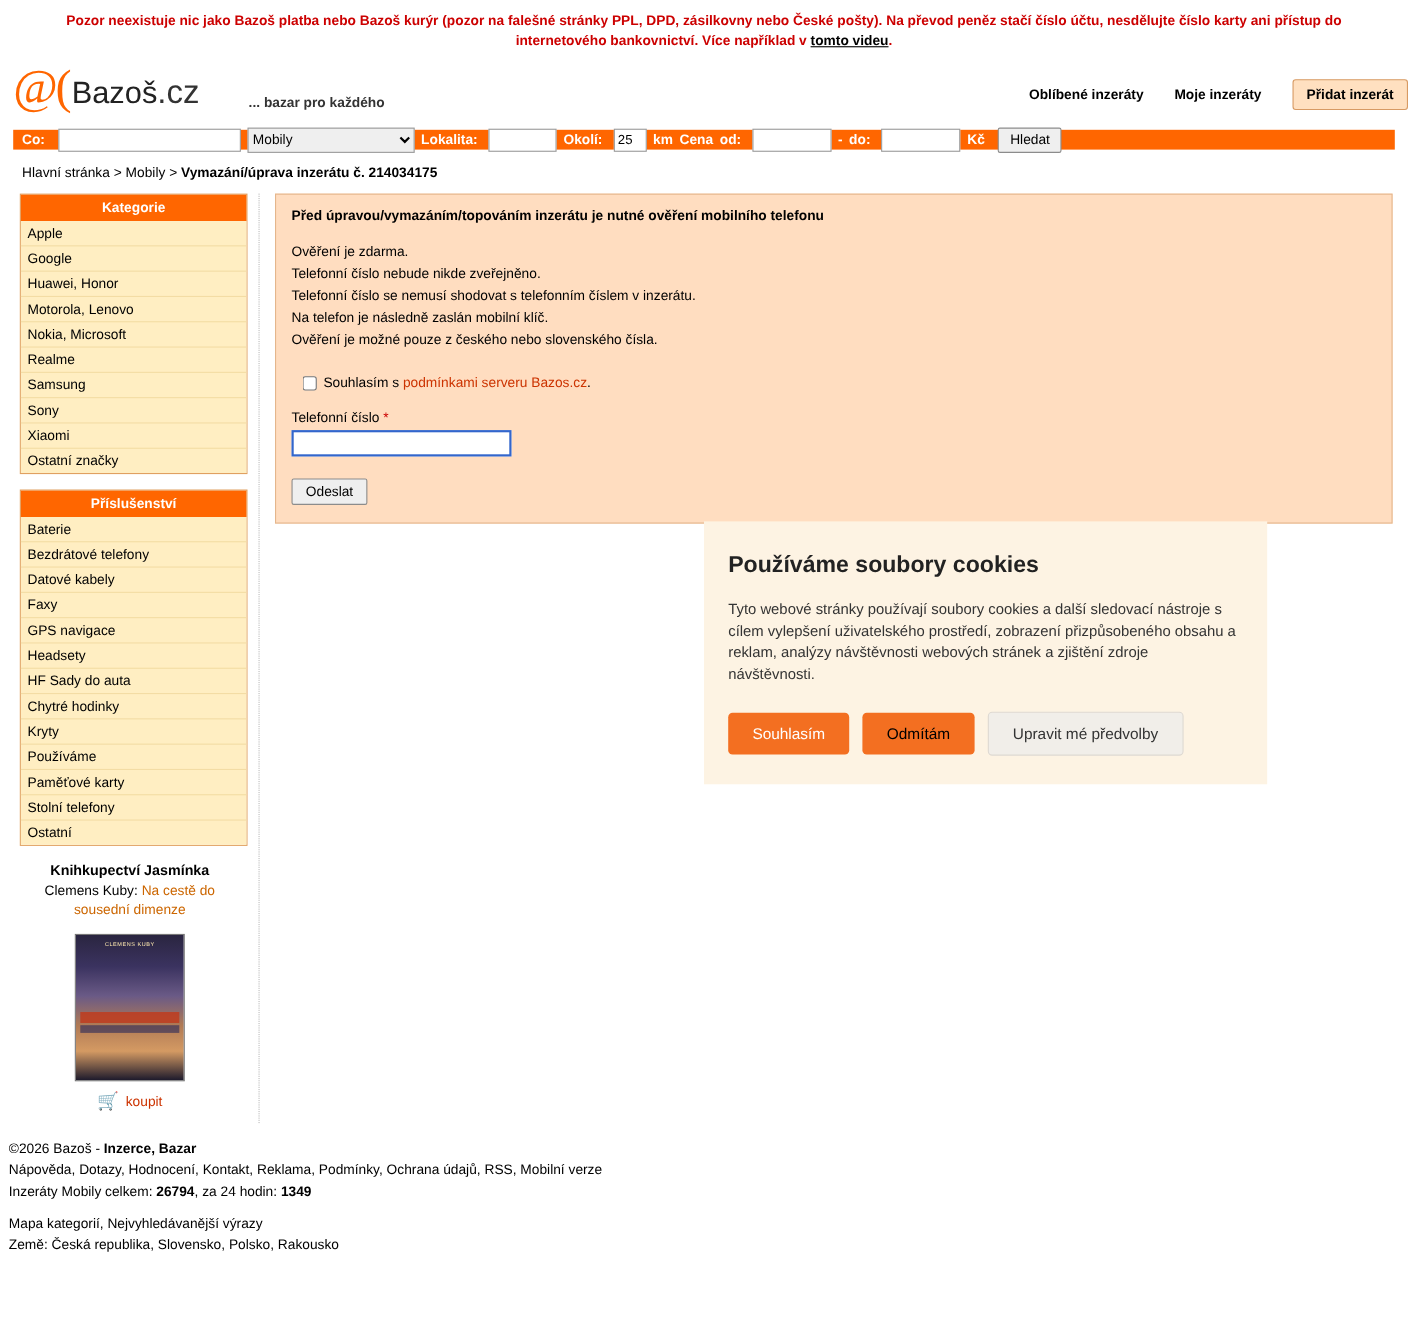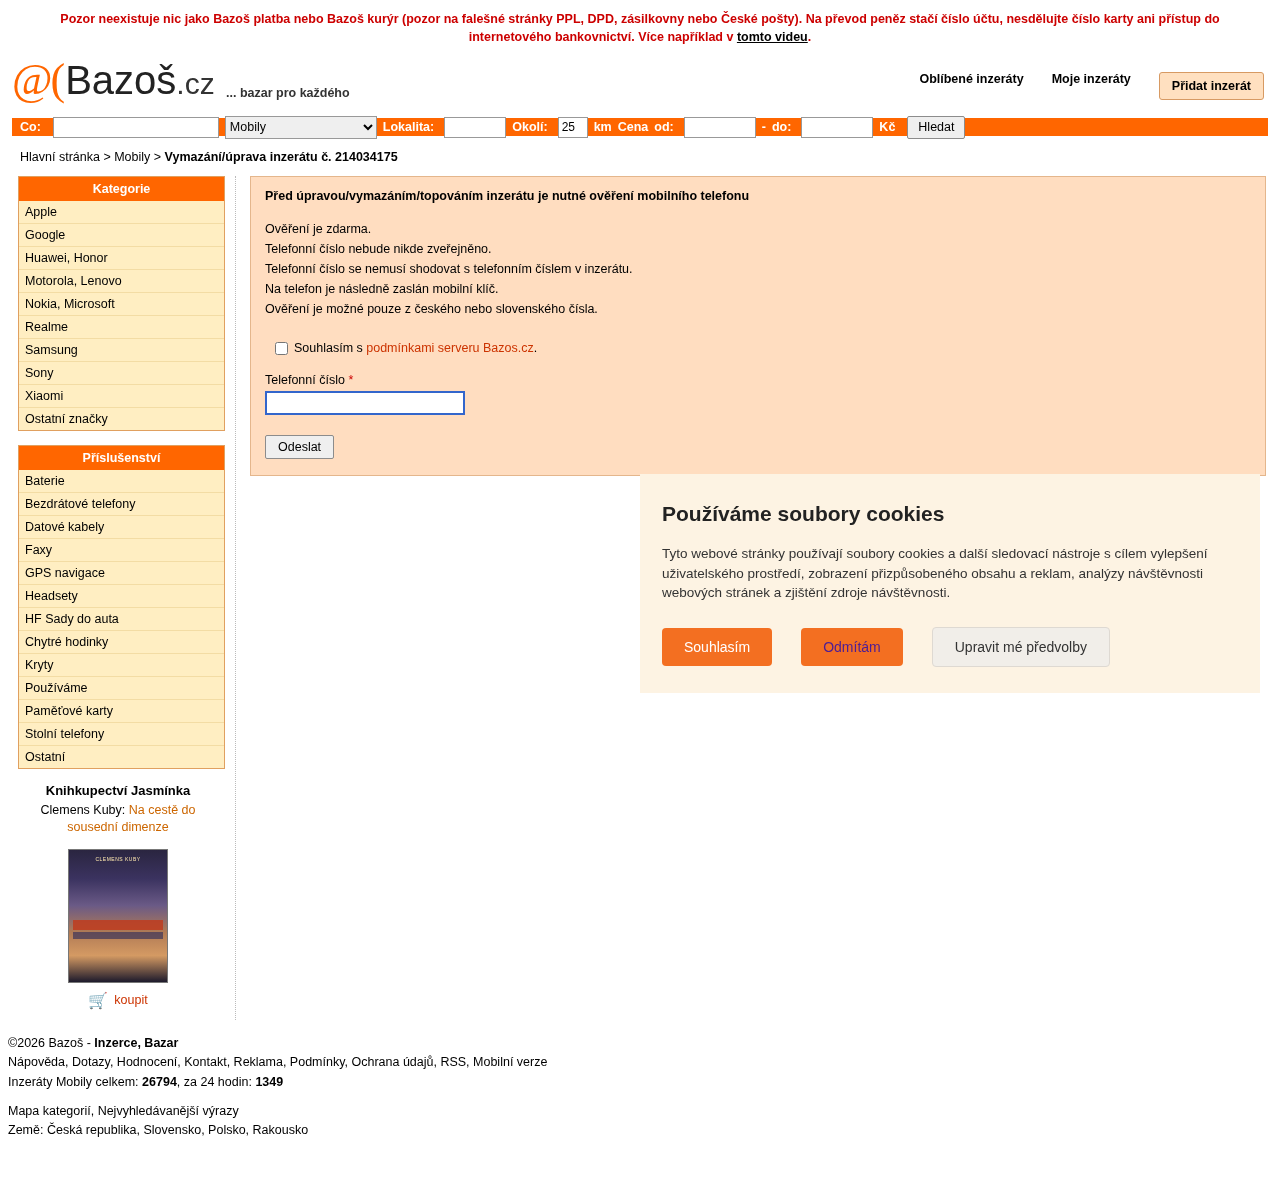--- a/index.html
+++ b/index.html
@@ -39,38 +39,38 @@
     display: flex; align-items: baseline;
   }
   .logo-at {
     font-size: 44px;
     color: #ff6600;
     font-family: "Liberation Serif", serif;
     line-height: 1;
     letter-spacing: -2px;
   }
   .logo-main {
-    font-size: 40px;
+    font-size: 28px;
     color: #222;
     line-height: 1;
     margin-left: 2px;
     font-family: "Liberation Sans", sans-serif;
   }
   .logo-cz { font-size: 30px; color: #333; }
   .slogan {
     position: absolute;
     left: 226px; top: 36px;
     font-size: 12.5px;
     font-weight: bold;
     color: #333;
   }
   .top-nav {
     position: absolute;
-    right: 16px; top: 22px;
-    display: flex; align-items: flex-start; gap: 28px; margin-left: 12px;
+    right: 0; top: 22px;
+    display: flex; align-items: center; gap: 28px; margin-left: 12px;
   }
   .top-nav a {
     font-size: 12.5px;
     font-weight: bold;
     color: #000;
   }
   .btn-add {
     background: #ffe0c0;
     border: 1px solid #d79a63;
     border-radius: 3px;
@@ -232,47 +232,47 @@
     padding: 4px 12px;
     font-size: 12.5px;
     cursor: pointer;
     font-family: "Liberation Sans", sans-serif;
   }
 
   
   .cookie {
     position: absolute;
     left: 640px; top: 298px;
-    width: 620px;
+    width: 512px;
     background: #fdf3e3;
     padding: 28px 26px 26px 22px;
   }
   .cookie h2 {
     margin: 0 0 18px 0;
     font-size: 21px;
     color: #222;
     font-family: "Liberation Sans", sans-serif;
   }
   .cookie p {
     margin: 0 0 24px 0;
     font-size: 13.5px;
     line-height: 1.45;
     color: #333;
     max-width: 580px;
   }
-  .cookie-btns { display: flex; gap: 29px; align-items: center; }
+  .cookie-btns { display: flex; gap: 12px; align-items: center; }
   .ck-btn {
     border: none; border-radius: 4px;
     padding: 11px 22px;
     font-size: 14px;
     cursor: pointer;
     font-family: "Liberation Sans", sans-serif;
   }
   .ck-accept { background: #f36f21; color: #fff; }
-  .ck-reject { background: #f36f21; color: #4c1d95; }
+  .ck-reject { background: #f36f21; color: #000000; }
   .ck-prefs { background: #f1eee9; color: #333; border: 1px solid #ded9d2; }
 
   
   .footer {
     margin: 14px 0 0 8px;
     font-size: 12.5px;
     line-height: 1.55;
     padding-bottom: 14px;
   }
   .footer .strong { font-weight: bold; }

